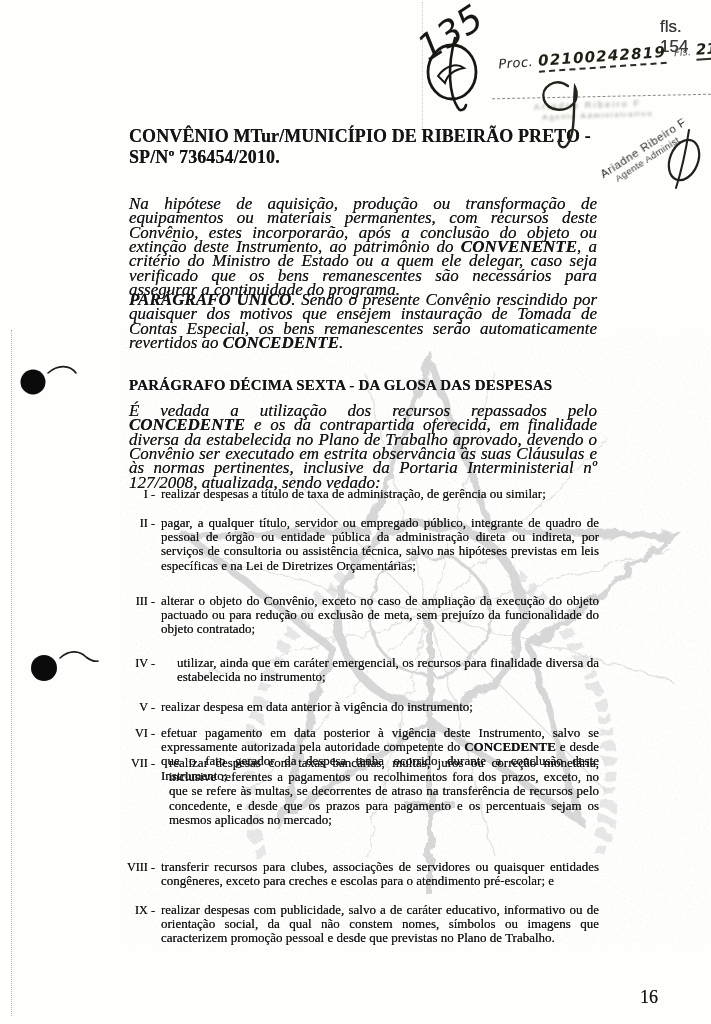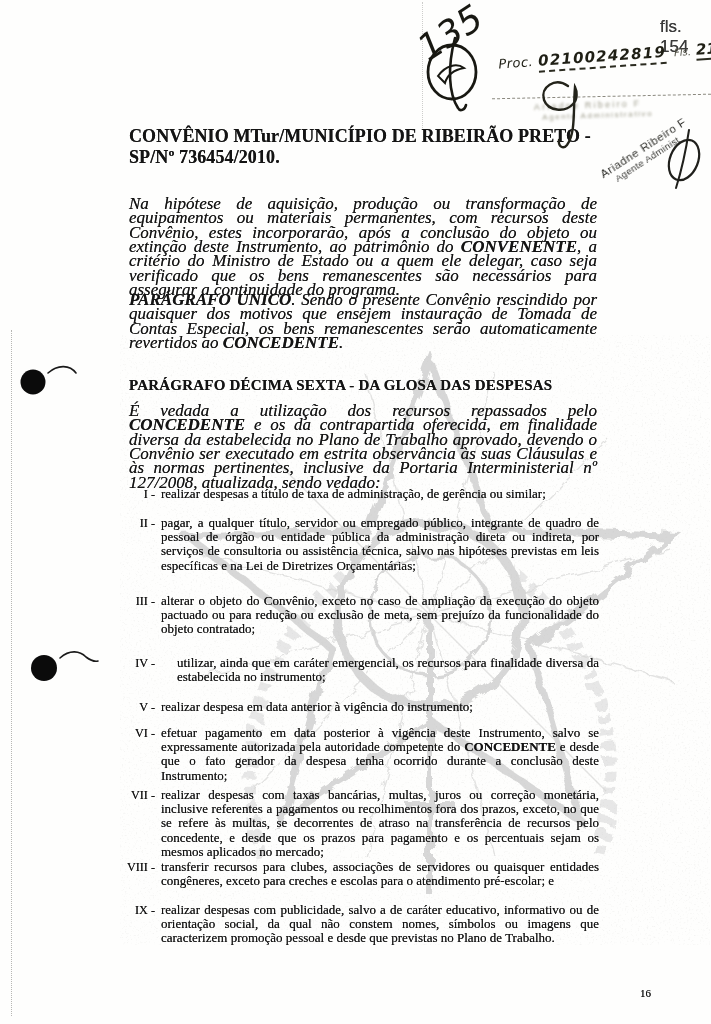--- a/index.html
+++ b/index.html
@@ -15,22 +15,22 @@
   .h15{top:163px;} .h16{top:377px;}
   .para{position:absolute;left:129px;width:468px;font-size:17px;line-height:14.35px;
         text-align:justify;font-style:italic;}
   .p1{top:197px;} .p2{top:293px;} .p3{top:404px;}
   .items{position:absolute;left:113px;top:0;width:486px;}
   .item{position:absolute;display:flex;width:486px;}
   .rn{flex:none;width:42px;text-align:right;padding-right:6px;font-size:12.2px;
       line-height:14.2px;}
   .it{flex:1;text-align:justify;font-size:13px;line-height:14.2px;}
   .i1{top:487px;} .i2{top:516px;} .i3{top:594px;} .i4{top:656px;gap:16px;} .i5{top:700px;}
-  .i6{top:726px;} .i7{top:788px;} .i8{top:860px;} .i9{top:903px;}
-  .pageno{position:absolute;left:640px;top:987px;font-size:11px;}
+  .i6{top:726px;} .i7{top:756px;gap:8px;} .i8{top:860px;} .i9{top:903px;}
+  .pageno{position:absolute;left:640px;top:987px;font-size:18px;}
   
   .proc{position:absolute;left:498px;top:46px;width:215px;transform:rotate(-4deg);
         font-family:"DejaVu Sans",sans-serif;font-style:italic;color:#1f1f15;
         white-space:nowrap;}
   .proc .lbl{font-size:13px;letter-spacing:.5px;}
   .proc .num{font-size:15px;font-weight:bold;letter-spacing:1.2px;
         border-bottom:2px dashed #2b2b20;padding-bottom:1px;}
   .proc .flsl{font-size:10px;color:#4c4c40;margin-left:3px;}
   .proc .flsv{font-size:15px;font-weight:bold;border-bottom:2px solid #2b2b20;}
   .dashline{position:absolute;left:492px;top:96px;width:219px;border-top:1.5px dashed #77756a;

